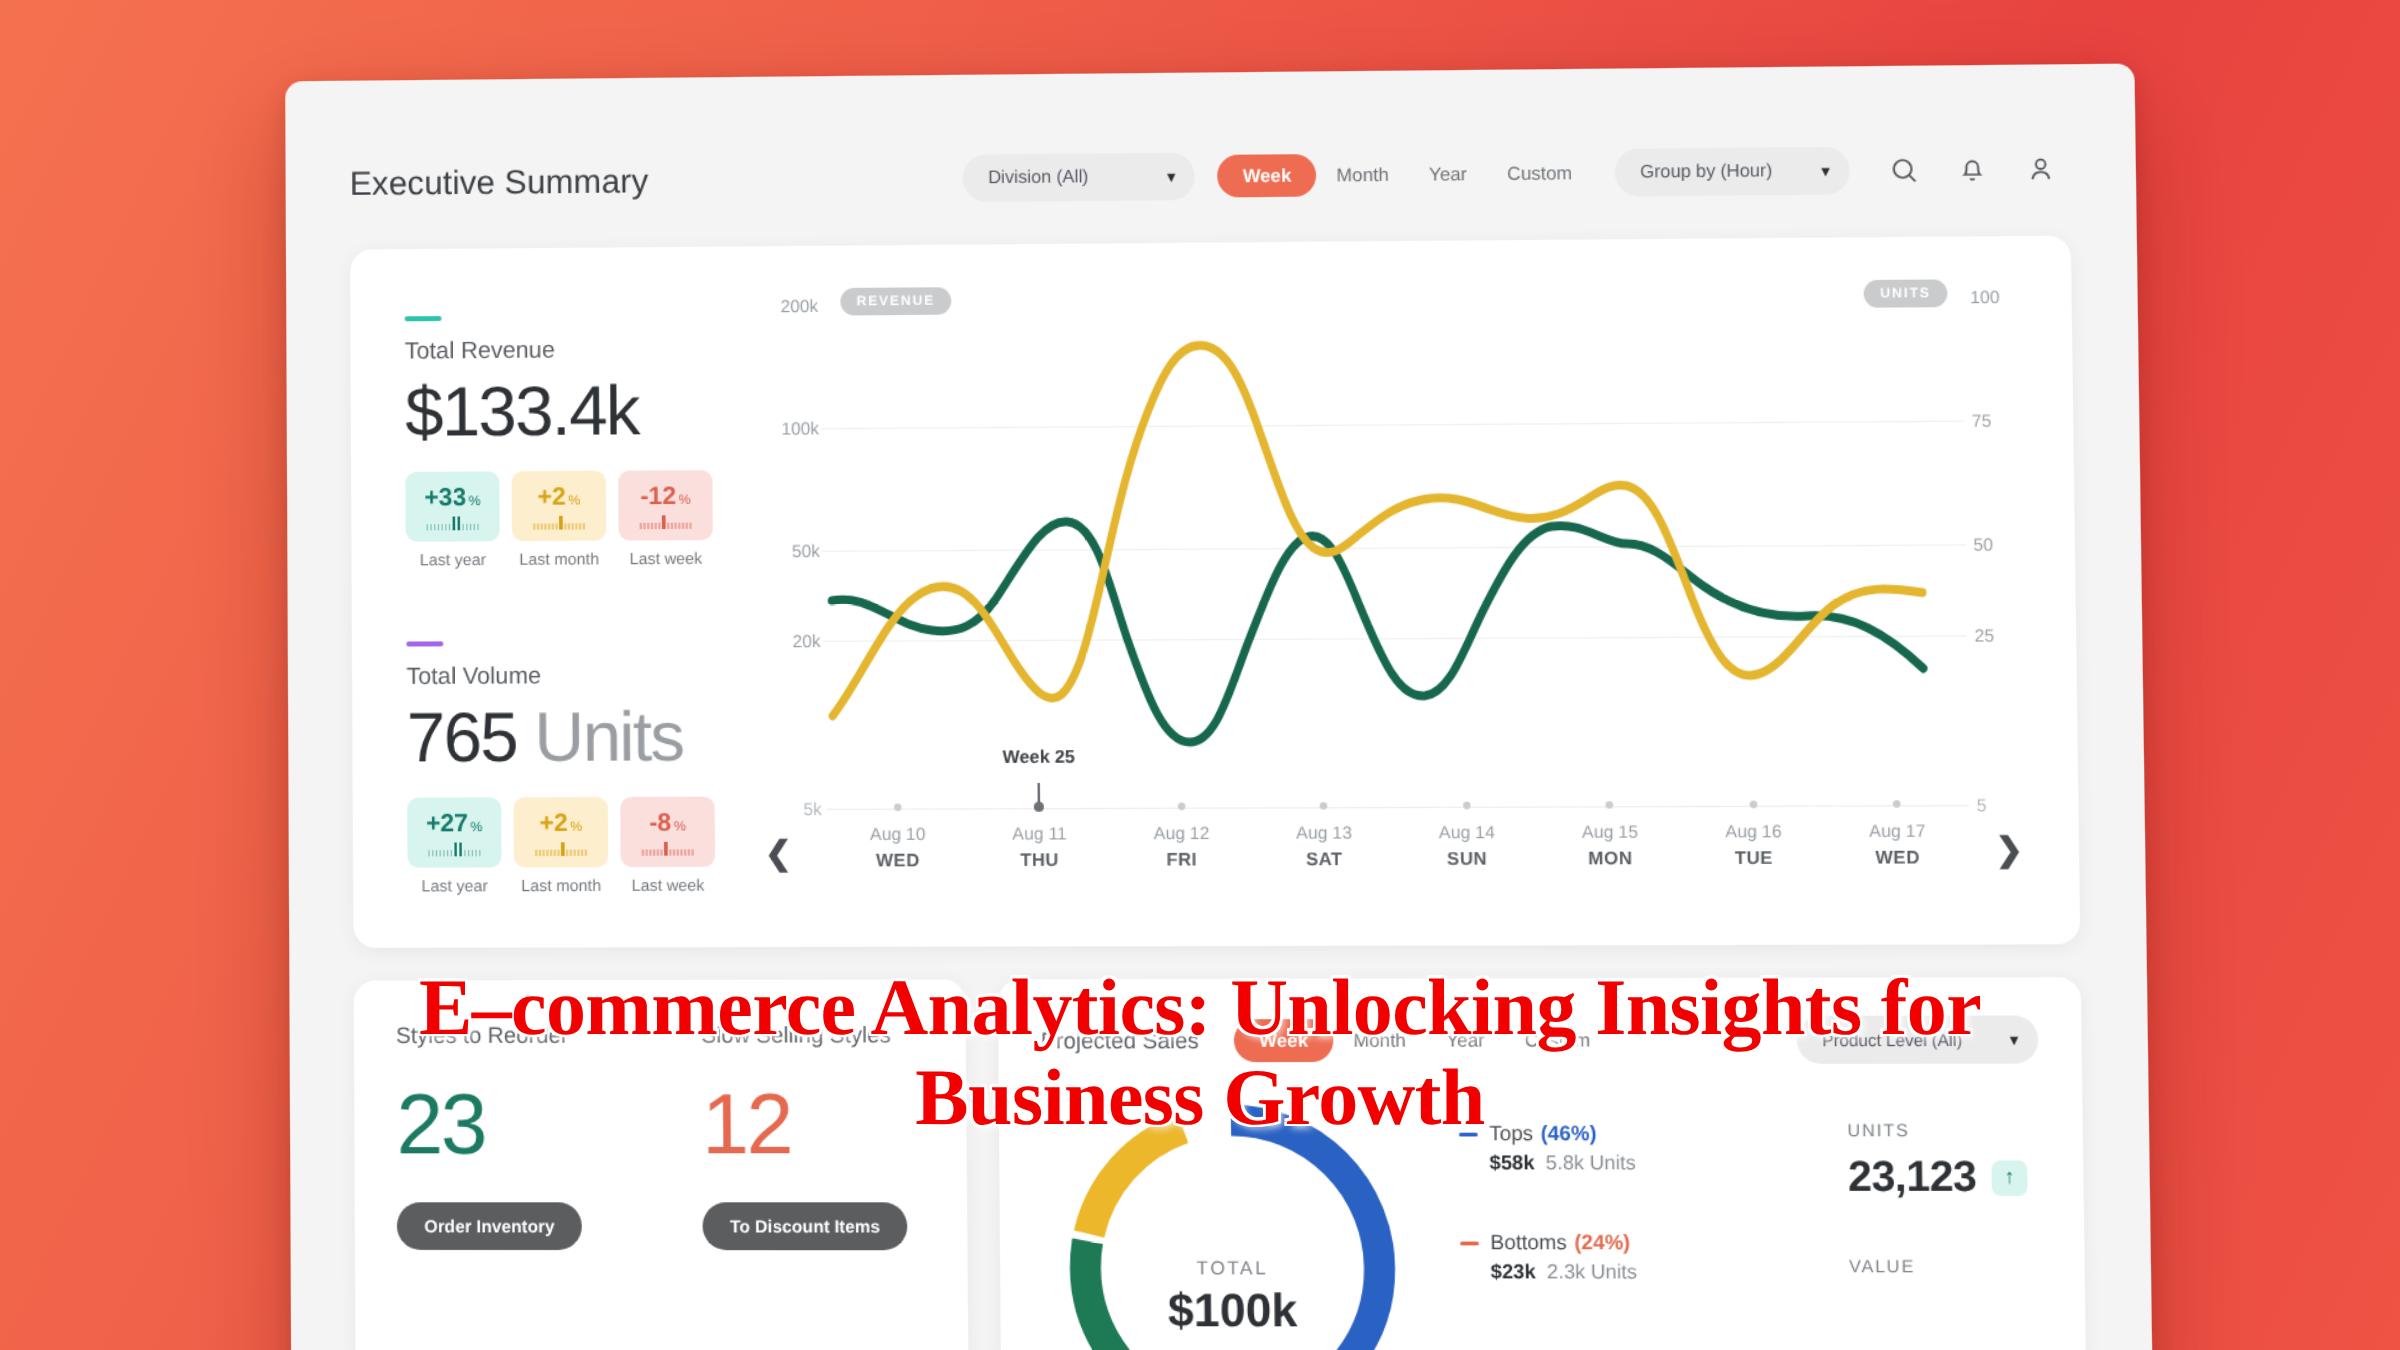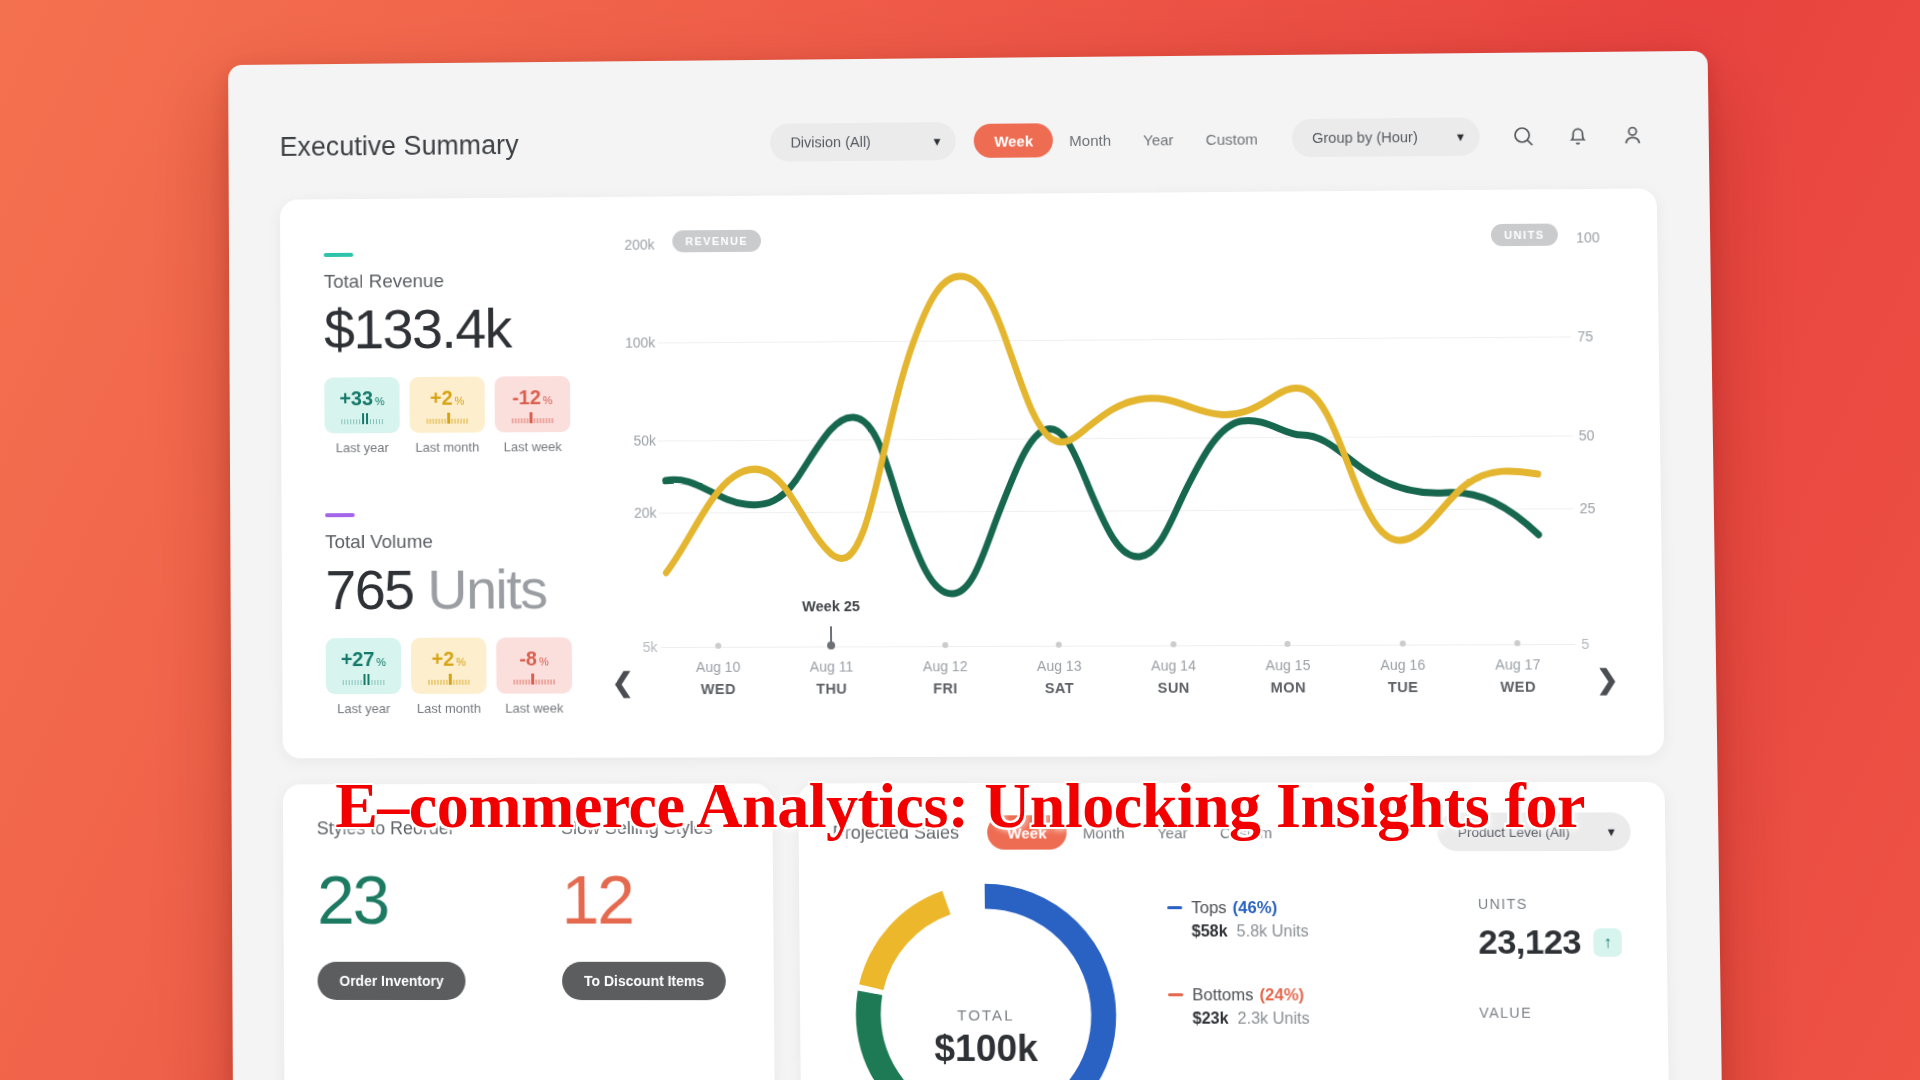--- a/index.html
+++ b/index.html
@@ -522,13 +522,14 @@
         </div>
       </div>
     </div>
   </div>
 
 </div>
 </div>
 
 <div id="overlay-title">
   <span>E–commerce Analytics: Unlocking Insights for</span>
+  <span class="l2">Business Growth</span>
 </div>
 
 </body></html>

